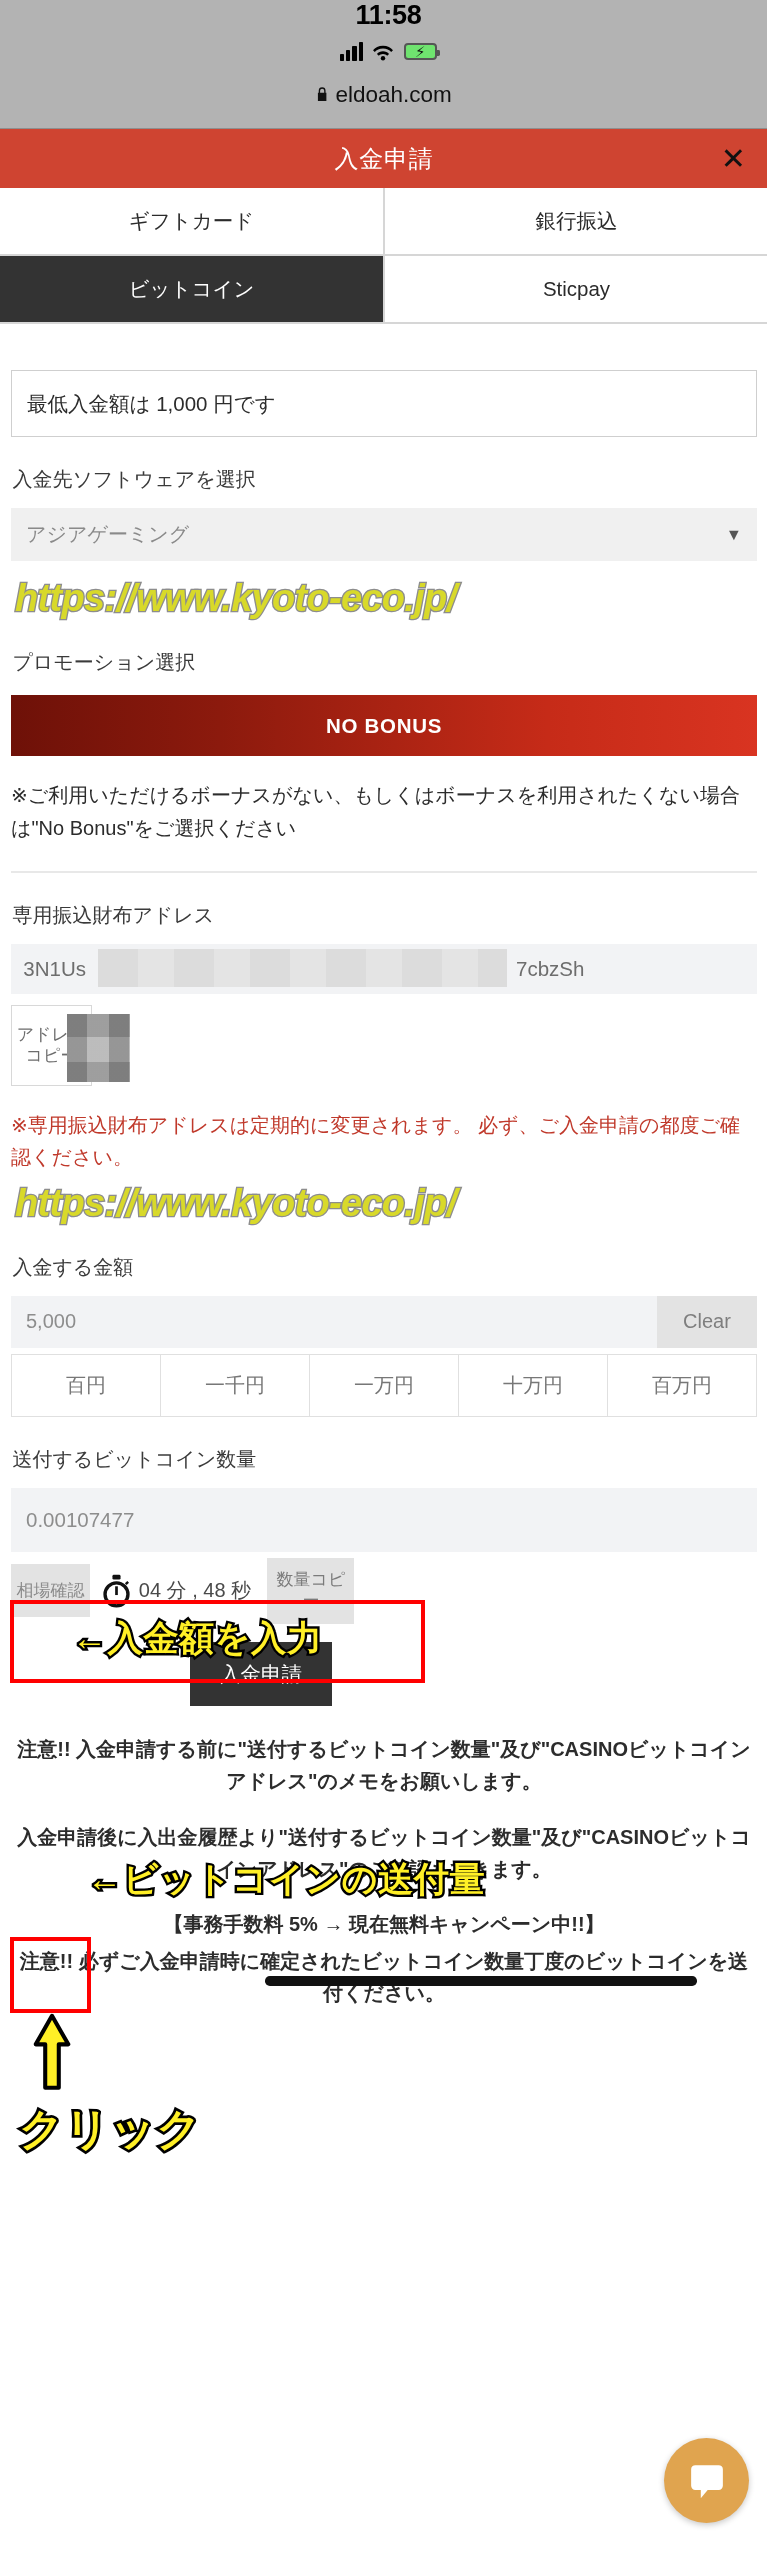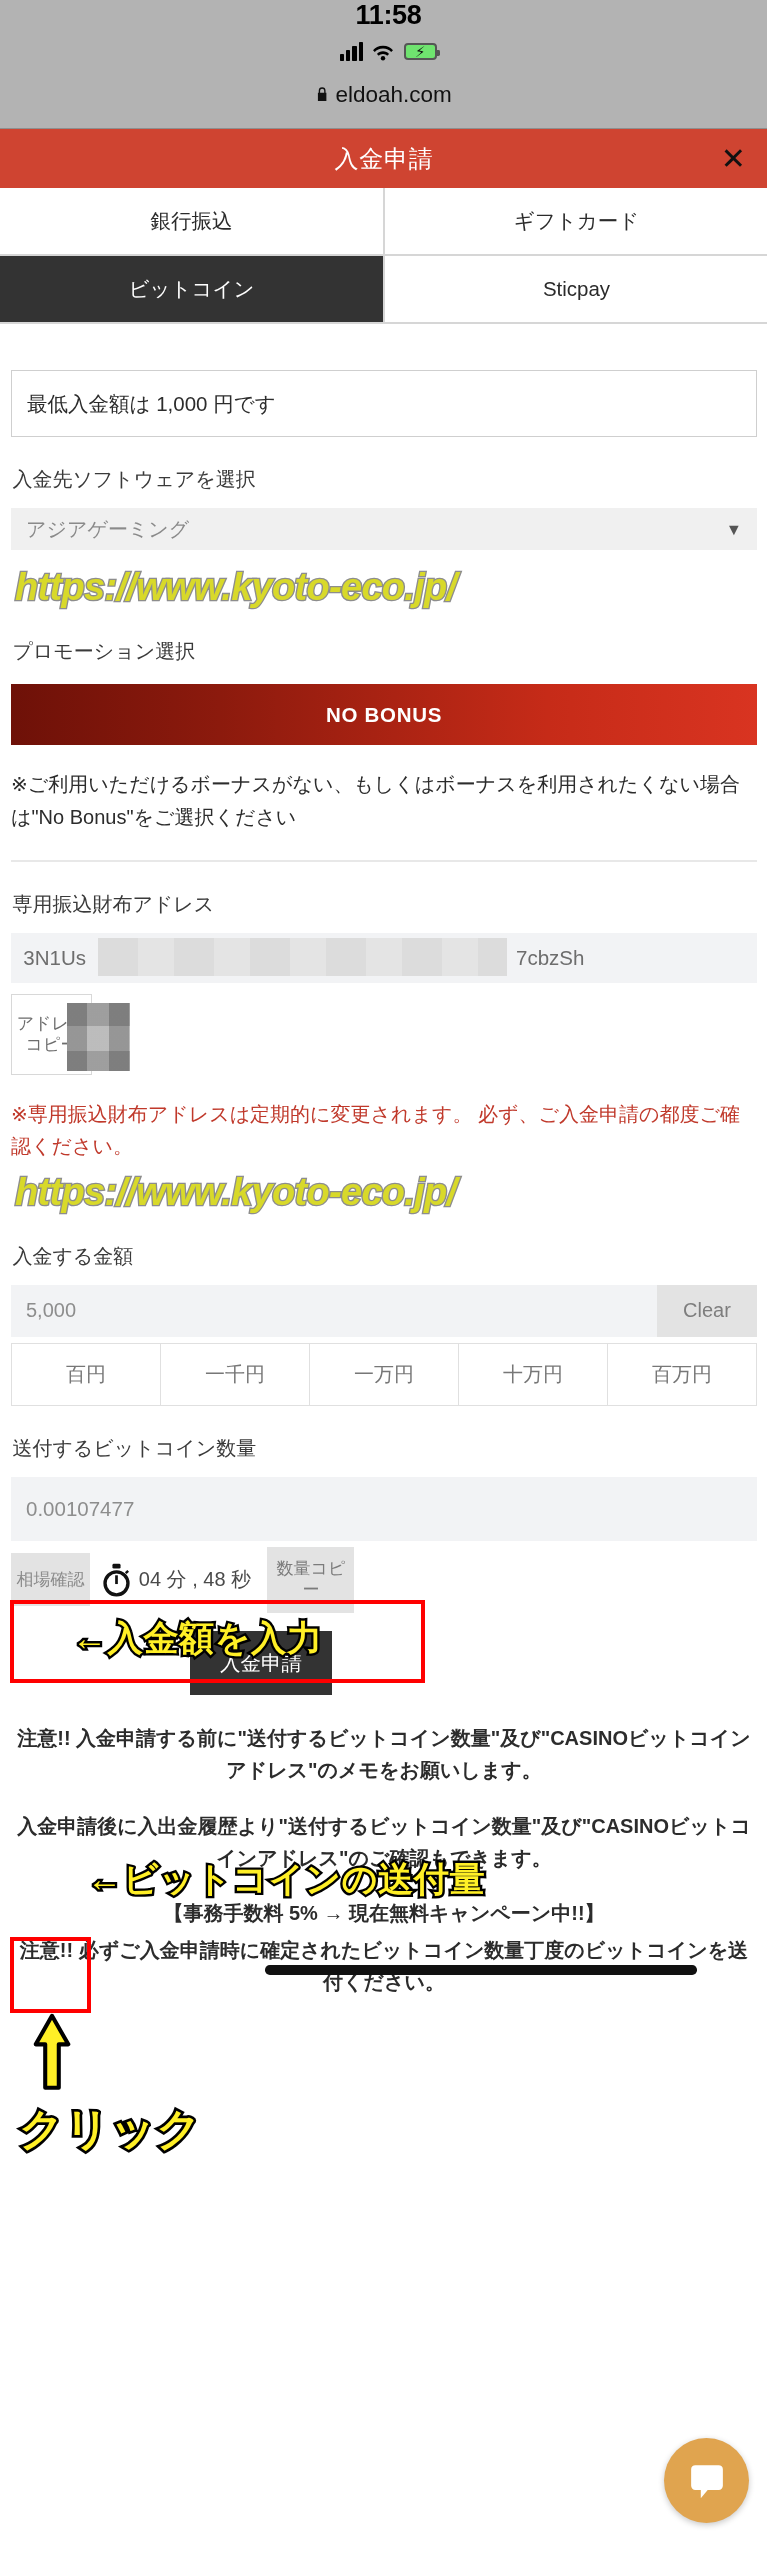--- a/index.html
+++ b/index.html
@@ -129,21 +129,21 @@
 
   .field-label {
     font-size: 20px;
     color: #3a3a3a;
     margin-top: 29px;
     margin-bottom: 15px;
     padding-left: 1.4px;
   }
 
   .select-box {
-    height: 42px;
+    height: 53px;
     background: #f0f0f0;
     display: flex;
     align-items: center;
     justify-content: space-between;
     padding: 0 15px;
     font-size: 20px;
     color: #8a8a8a;
   }
   .select-caret { font-size: 16.4px; color: #555; }
 
@@ -425,22 +425,22 @@
   </span>
   <span class="url-text">eldoah.com</span>
 </div>
 
 <div class="modal-header">
   <div class="modal-title">入金申請</div>
   <div class="close-x">✕</div>
 </div>
 
 <div class="tabrow">
+  <div class="tab">ギフトカード</div>
   <div class="tab">銀行振込</div>
-  <div class="tab">ギフトカード</div>
 </div>
 <div class="tabrow">
   <div class="tab active">ビットコイン</div>
   <div class="tab">Sticpay</div>
 </div>
 
 <div class="page">
 
   <div class="notice-box">最低入金額は 1,000 円です</div>
 

